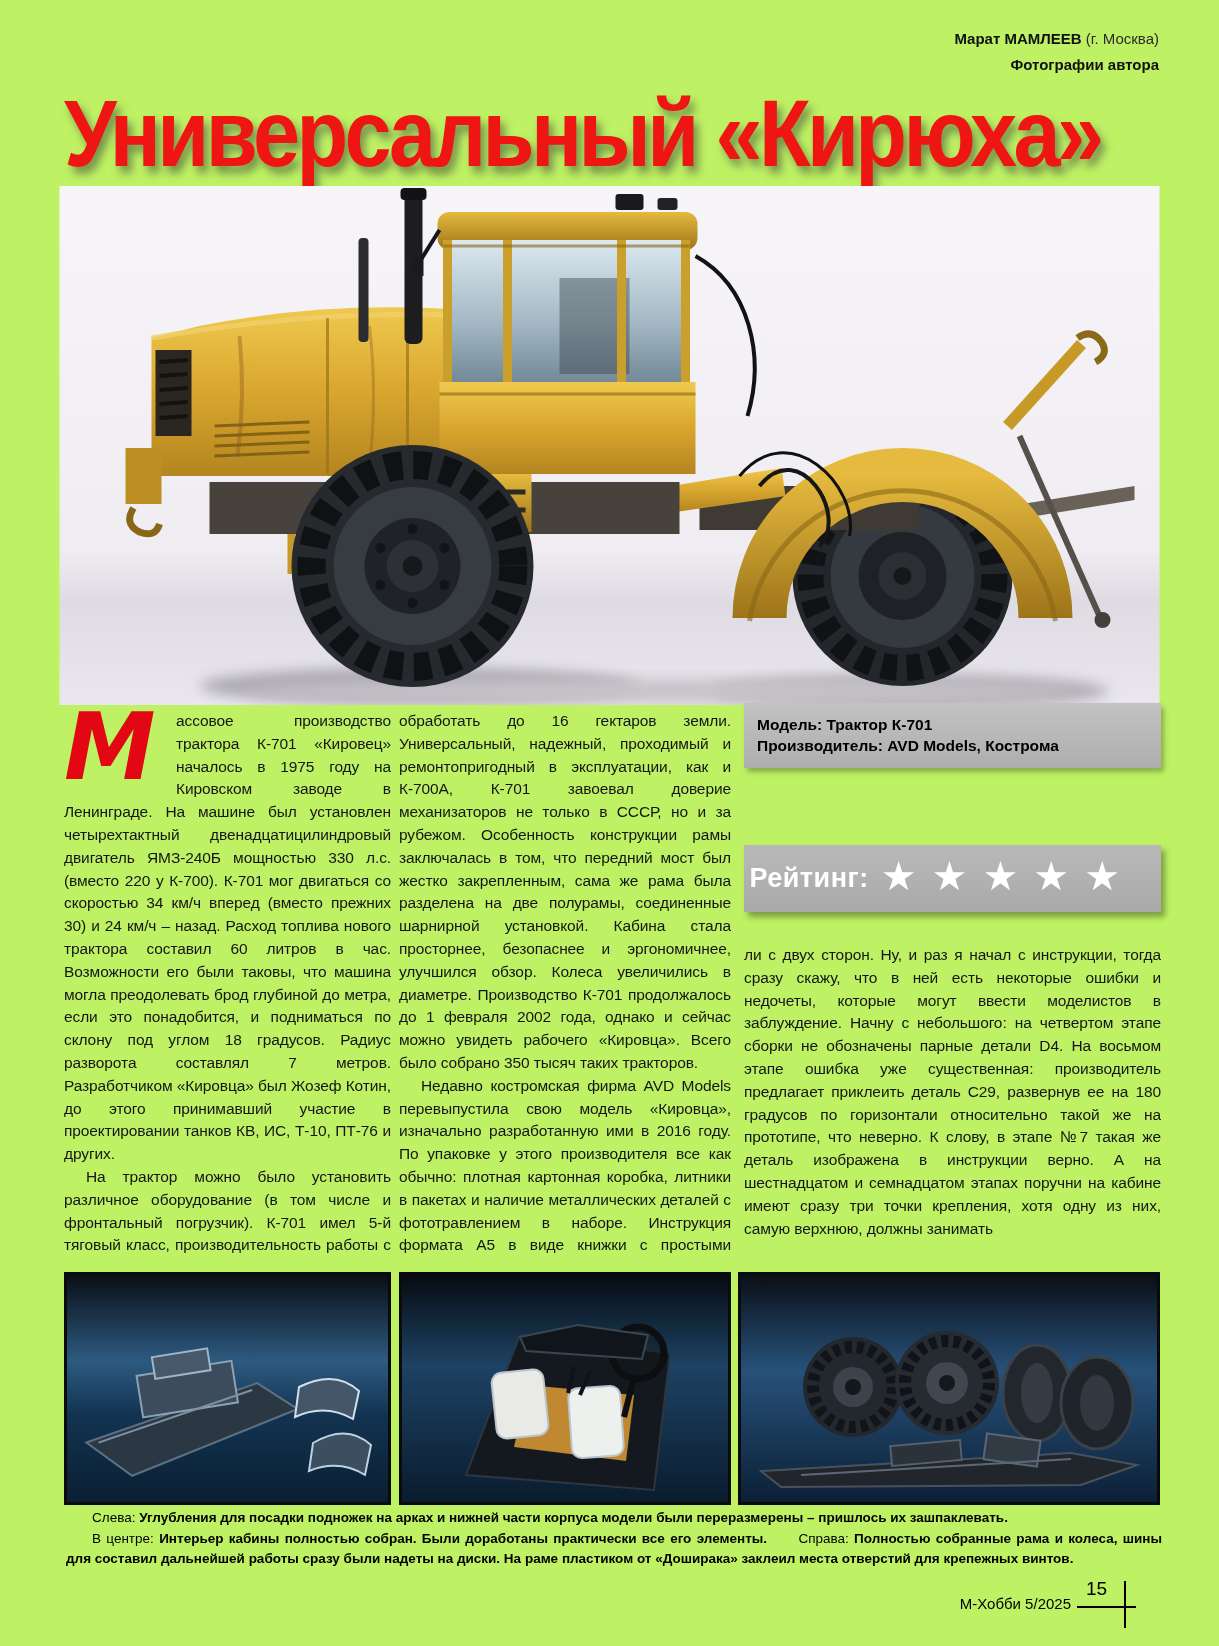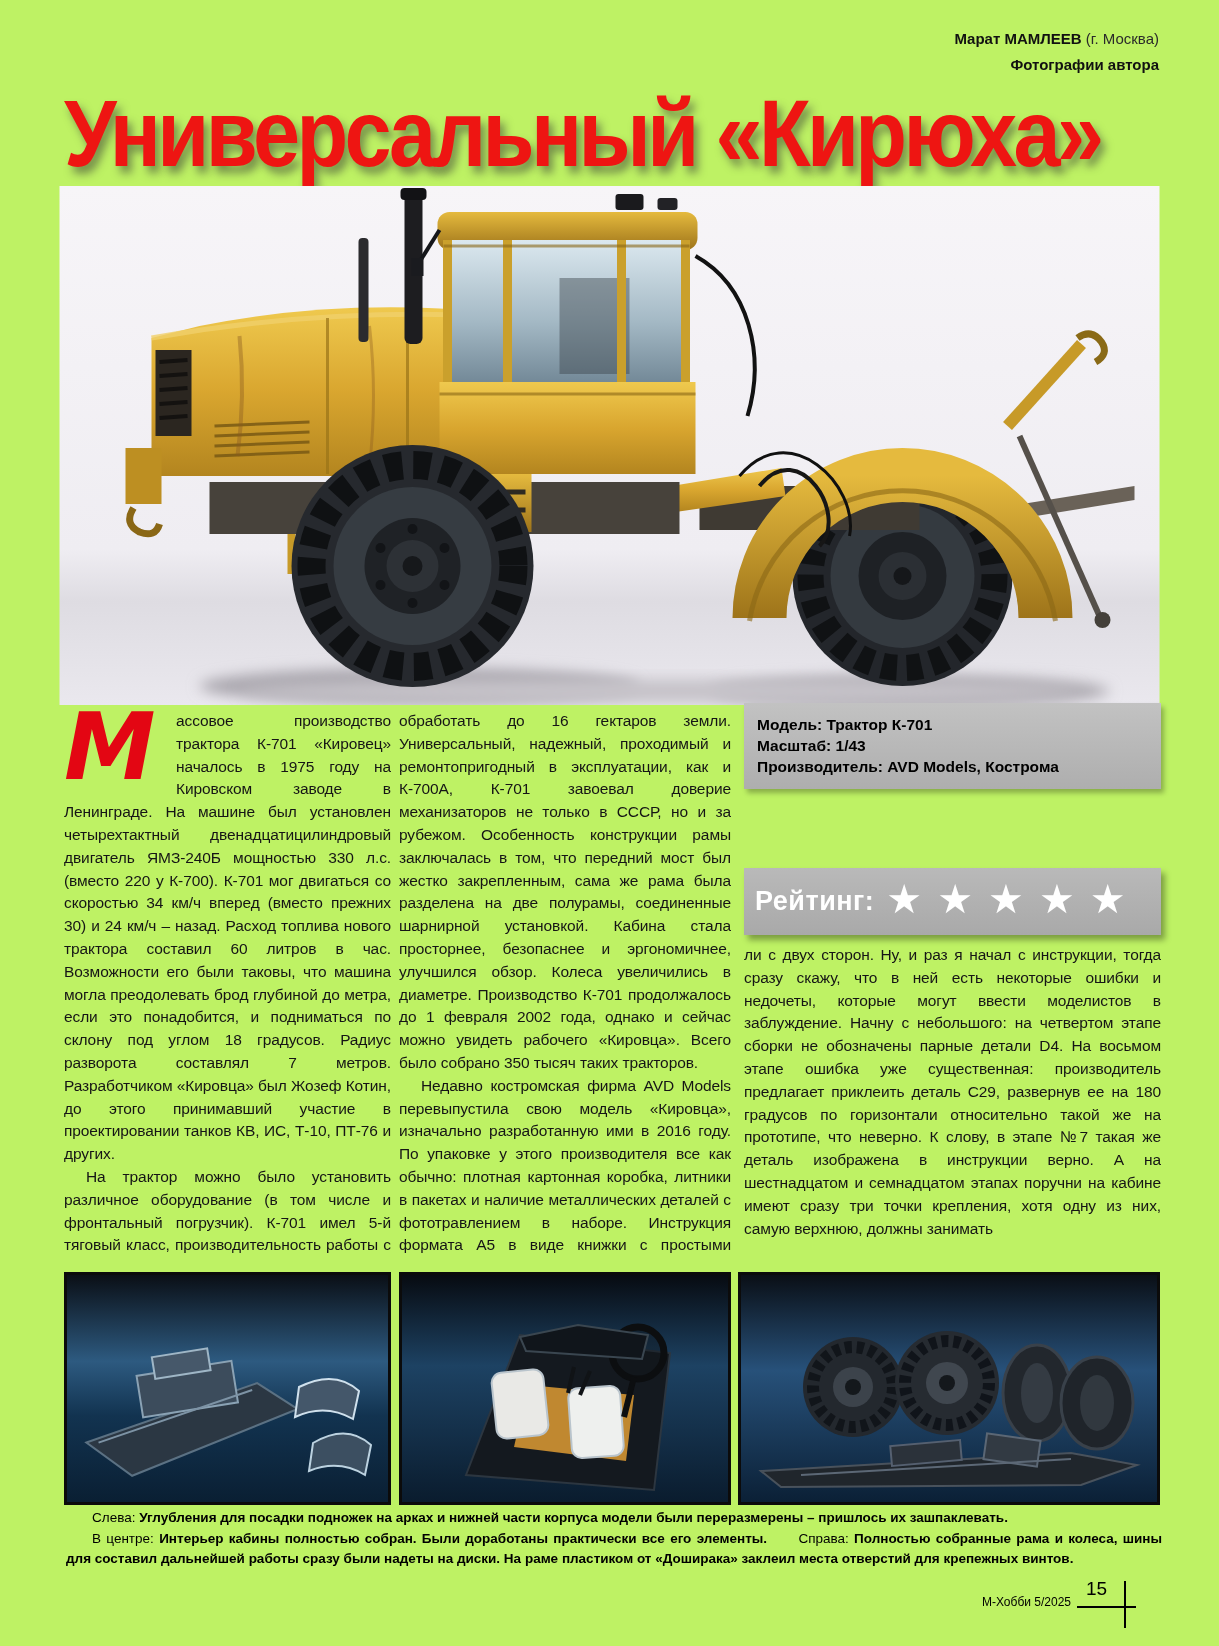--- a/index.html
+++ b/index.html
@@ -35,43 +35,43 @@
            color:#e30613;margin:4px 8px 0 0;}
 
   
   .info-box{position:absolute;left:744px;top:703px;width:417px;box-sizing:border-box;
             background:linear-gradient(180deg,#c2c2c2,#aeaeae);
             padding:11px 13px 12px 13px;font-weight:bold;font-size:15.5px;line-height:21px;
             color:#000;box-shadow:3px 4px 5px rgba(0,0,0,0.28);}
   .info-box div{margin:0;}
 
   
-  .rating-bar{position:absolute;left:744px;top:868px;width:417px;height:67px;box-sizing:border-box;
+  .rating-bar{position:absolute;left:744px;top:845px;width:417px;height:67px;box-sizing:border-box;
               background:linear-gradient(180deg,#b9b9b9,#a9a9a9);
               box-shadow:4px 5px 6px rgba(0,0,0,0.35);
-              display:flex;align-items:center;padding:0 11px;}
+              display:flex;align-items:center;padding:0 26px;justify-content:flex-end;}
   .rating-label{color:#ffffff;font-weight:bold;font-size:27px;letter-spacing:0.5px;}
   .rating-stars{color:#ffffff;font-size:40px;letter-spacing:15px;line-height:1;
                 margin-left:12px;margin-top:-6px;}
 
   
   .photo{position:absolute;top:1272px;height:233px;border:3px solid #0b0b0b;box-sizing:border-box;background:#0a1016;}
   .photo svg{display:block;width:100%;height:100%;}
   .photo-1{left:64px;width:327px;}
   .photo-2{left:399px;width:332px;}
   .photo-3{left:738px;width:422px;}
 
   
   .captions{position:absolute;left:66px;top:1508px;width:1096px;
             font-size:13.5px;line-height:20.5px;color:#000;text-align:justify;margin:0;}
   .cap-label{font-weight:normal;margin-left:26px;}
   .cap-bold{font-weight:bold;}
 
   
-  .footer-mag{position:absolute;right:148px;top:1595px;font-size:12px;color:#000;}
+  .footer-mag{position:absolute;right:148px;top:1595px;font-size:15px;color:#000;}
   .page-num{position:absolute;left:1086px;top:1578px;font-size:19px;color:#000;}
   .crop-h{position:absolute;left:1077px;top:1606px;width:59px;height:2px;background:#000;}
   .crop-v{position:absolute;left:1124px;top:1581px;width:2px;height:47px;background:#000;}
 </style>
 </head>
 <body>
 
 <div class="page">
 
   <div class="byline">
@@ -213,21 +213,20 @@
     <p class="indent">На трактор можно было установить различное оборудование (в том числе и фронтальный погрузчик). К-701 имел 5-й тяговый класс, производительность работы с новой машиной повысилась в два раза. Теперь всего лишь за одну 8-часовую смену можно было</p>
   </div>
 
   <div class="col col-2">
     <p>обработать до 16 гектаров земли. Универсальный, надежный, проходимый и ремонтопригодный в эксплуатации, как и К-700А, К-701 завоевал доверие механизаторов не только в СССР, но и за рубежом. Особенность конструкции рамы заключалась в том, что передний мост был жестко закрепленным, сама же рама была разделена на две полурамы, соединенные шарнирной установкой. Кабина стала просторнее, безопаснее и эргономичнее, улучшился обзор. Колеса увеличились в диаметре. Производство К-701 продолжалось до 1 февраля 2002 года, однако и сейчас можно увидеть рабочего «Кировца». Всего было собрано 350 тысяч таких тракторов.</p>
     <p class="indent">Недавно костромская фирма AVD Models перевыпустила свою модель «Кировца», изначально разработанную ими в 2016 году. По упаковке у этого производителя все как обычно: плотная картонная коробка, литники в пакетах и наличие металлических деталей с фототравлением в наборе. Инструкция формата А5 в виде книжки с простыми этапами сборки, в конце напечатаны проекции моде-</p>
   </div>
 
   <div class="info-box">
     <div>Модель: Трактор К-701</div>
-    <div>Масштаб: 1/43</div>
     <div>Производитель: AVD Models, Кострома</div>
   </div>
 
   <div class="rating-bar">
     <span class="rating-label">Рейтинг:</span>
     <span class="rating-stars">★★★★★</span>
   </div>
 
   <div class="col col-3-text">
     <p>ли с двух сторон. Ну, и раз я начал с инструкции, тогда сразу скажу, что в ней есть некоторые ошибки и недочеты, которые могут ввести моделистов в заблуждение. Начну с небольшого: на четвертом этапе сборки не обозначены парные детали D4. На восьмом этапе ошибка уже существенная: производитель предлагает приклеить деталь С29, развернув ее на 180 градусов по горизонтали относительно такой же на прототипе, что неверно. К слову, в этапе №7 такая же деталь изображена в инструкции верно. А на шестнадцатом и семнадцатом этапах поручни на кабине имеют сразу три точки крепления, хотя одну из них, самую верхнюю, должны занимать</p>

